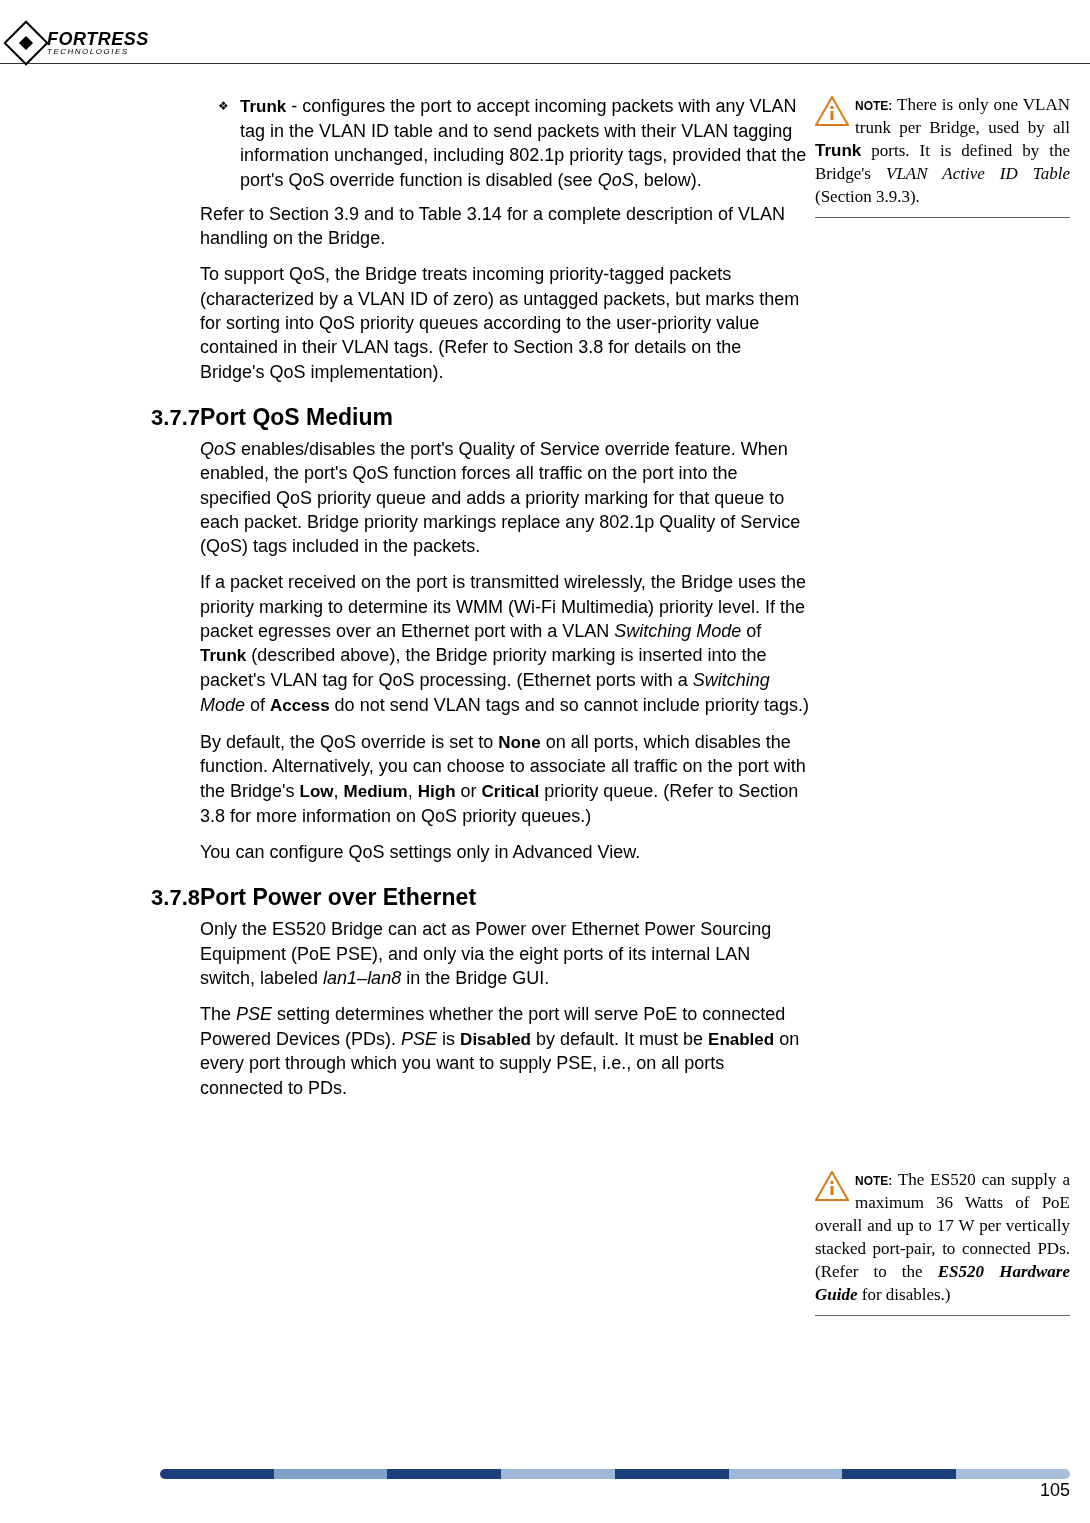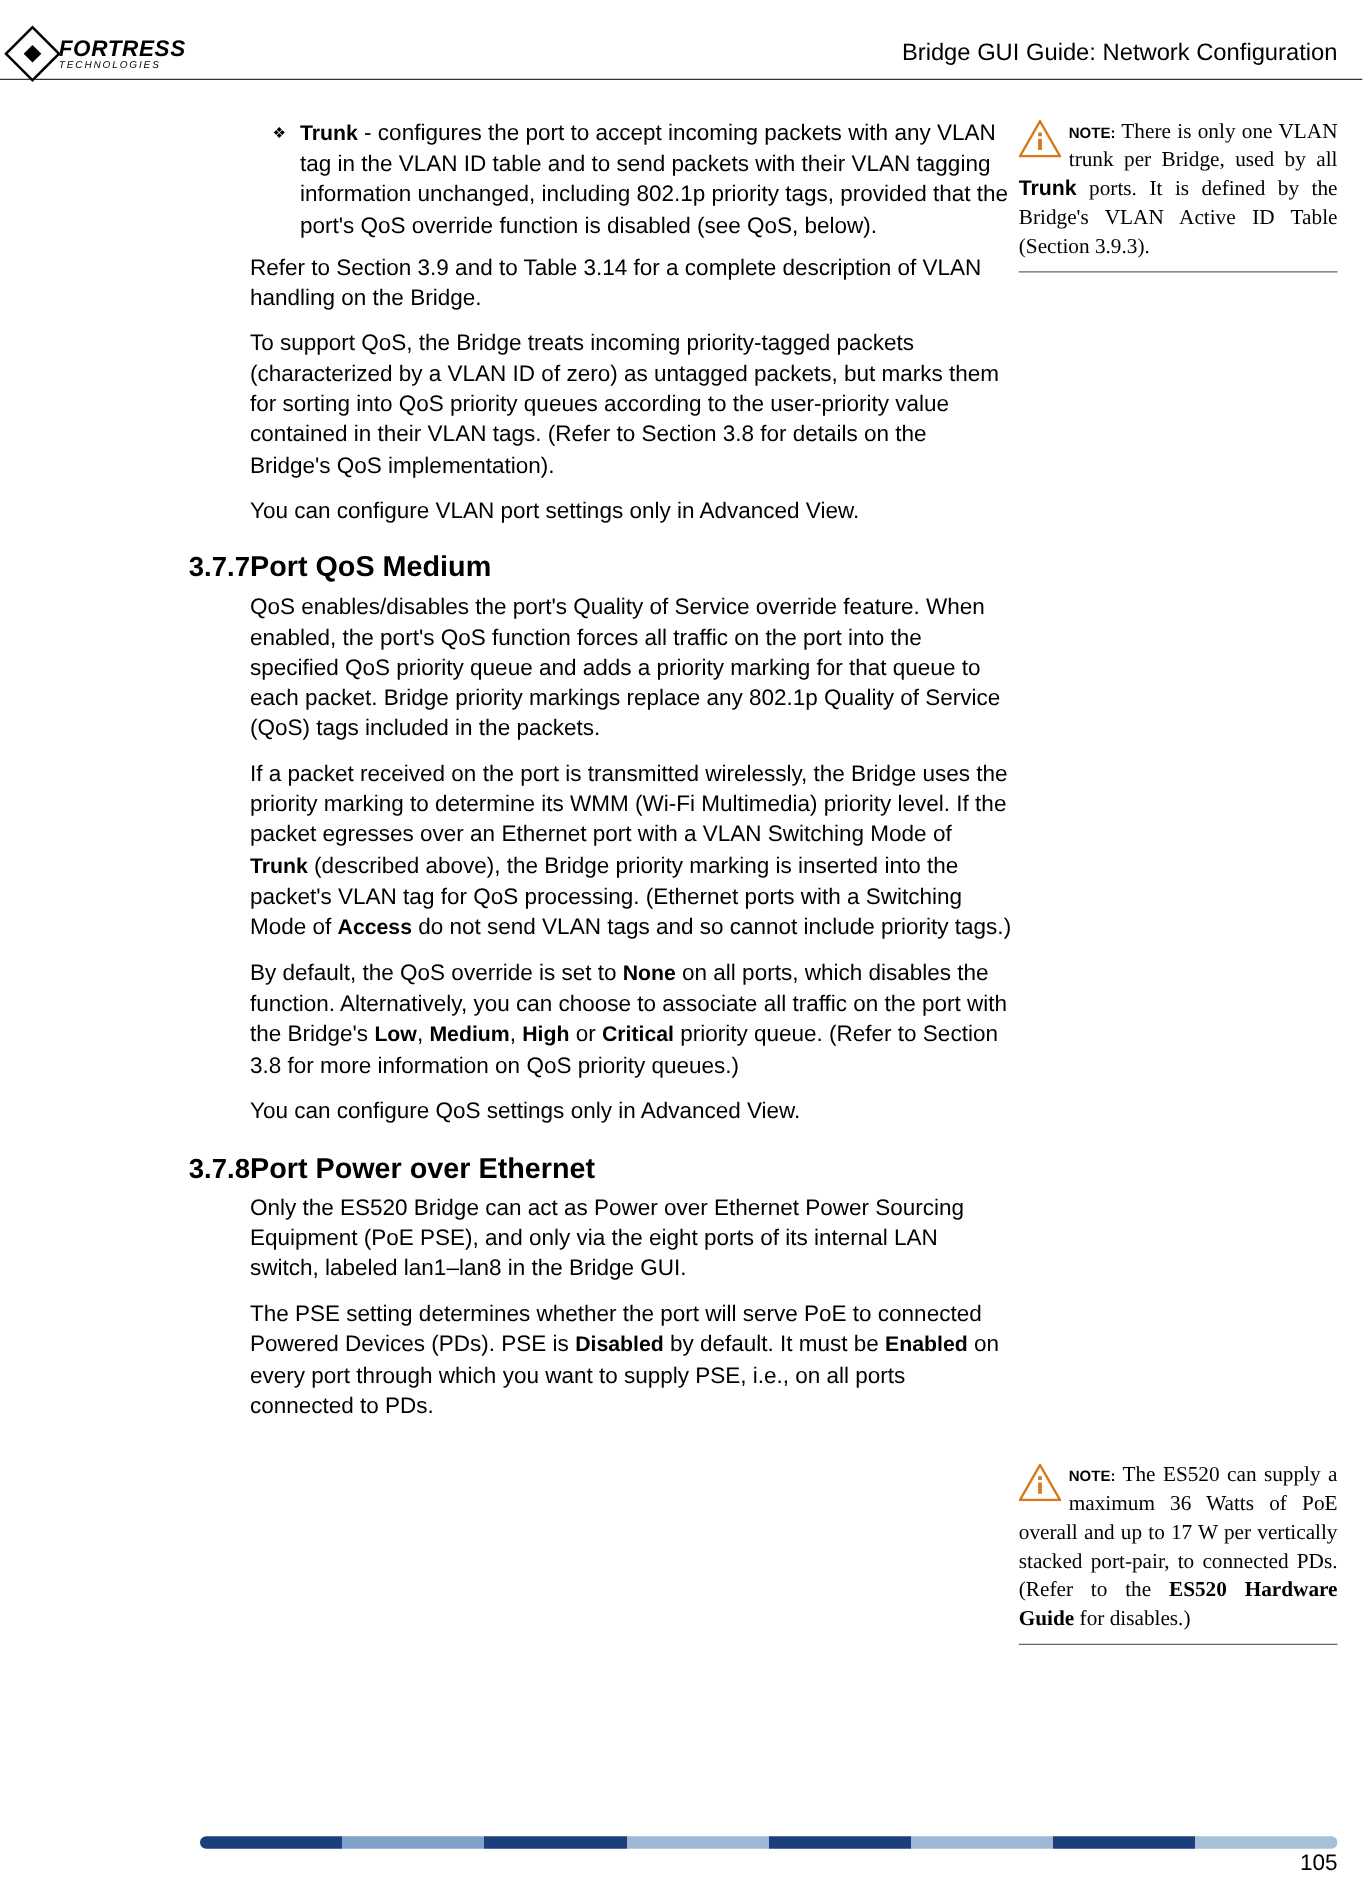--- a/index.html
+++ b/index.html
@@ -82,21 +82,21 @@
       text-align: left;
     }
     .sans-bold {
       font-weight: bold;
       font-family: Arial, Helvetica, sans-serif;
     }
     .sans-small {
       font-family: Arial, Helvetica, sans-serif;
       font-size: 17px;
     }
-    .italic { }
+    .italic { font-style: italic; }
     .heading-row {
       display: flex;
       align-items: baseline;
       margin: 18px 0 4px -180px;
     }
     .sec-num {
       font-family: Verdana, Arial, sans-serif;
       font-weight: bold;
       font-size: 22px;
       width: 180px;
@@ -159,21 +159,20 @@
 <div class="page-header">
   <div class="logo-wrap">
     <div class="logo-diamond">
         <div class="logo-inner"></div>
       </div>
     <div>
       <div class="logo-text">FORTRESS</div>
       <div class="logo-text logo-sub">TECHNOLOGIES</div>
     </div>
   </div>
-  <div class="header-title">Bridge GUI Guide: Network Configuration</div>
 </div>
 
 <div class="main-wrap">
 
   <div class="note-box" style="top: 30px;">
     <span class="note-icon">
       <svg width="34" height="30" viewBox="0 0 34 30">
         <polygon points="17,1 33,29 1,29" fill="none" stroke="#d97a1a" stroke-width="2"></polygon>
         <rect x="15.5" y="10" width="3" height="3" fill="#d97a1a"></rect>
         <rect x="15.5" y="15" width="3" height="9" fill="#d97a1a"></rect>
@@ -197,21 +196,20 @@
 
   <div class="content-col">
 
     <div class="bullet-block">
       <span class="bullet-mark">❖</span>
       <span class="sans-bold sans-small">Trunk</span><span> - configures the port to accept incoming packets with any VLAN tag in the VLAN ID table and to send packets with their VLAN tagging information unchanged, including 802.1p priority tags, provided that the port's QoS override function is disabled (see </span><span class="italic">QoS</span><span>, below).</span>
     </div>
 
     <p class="para">Refer to Section 3.9 and to Table 3.14 for a complete description of VLAN handling on the Bridge.</p>
     <p class="para">To support QoS, the Bridge treats incoming priority-tagged packets (characterized by a VLAN ID of zero) as untagged packets, but marks them for sorting into QoS priority queues according to the user-priority value contained in their VLAN tags. (Refer to Section 3.8 for details on the Bridge's QoS implementation).</p>
-    <p class="para">You can configure VLAN port settings only in Advanced View.</p>
 
     <div class="heading-row">
       <div class="sec-num">3.7.7</div>
       <div class="sec-title">Port QoS Medium</div>
     </div>
 
     <p class="para">
       <span class="italic">QoS</span><span> enables/disables the port's Quality of Service override feature. When enabled, the port's QoS function forces all traffic on the port into the specified QoS priority queue and adds a priority marking for that queue to each packet. Bridge priority markings replace any 802.1p Quality of Service (QoS) tags included in the packets.</span>
     </p>
 

